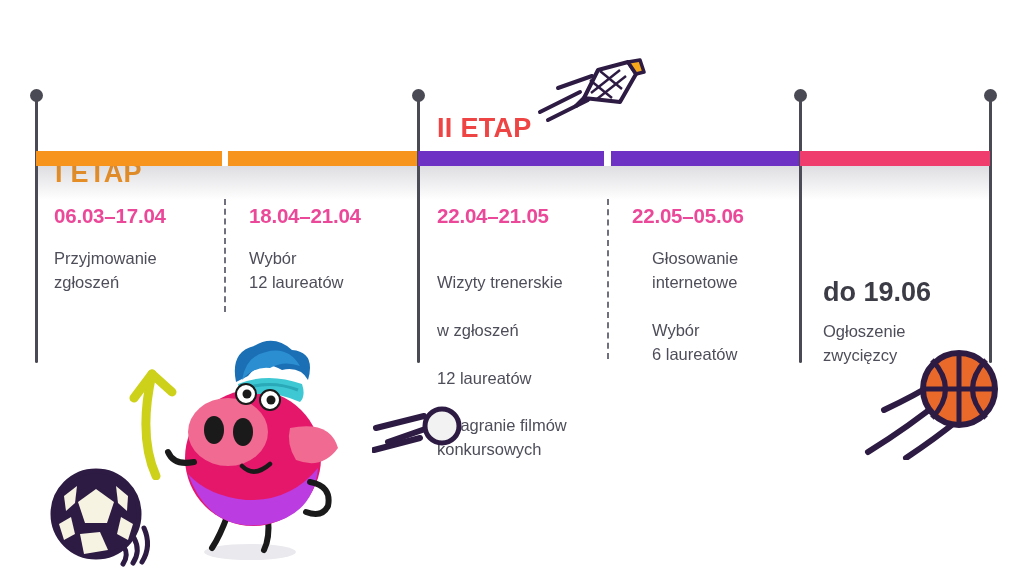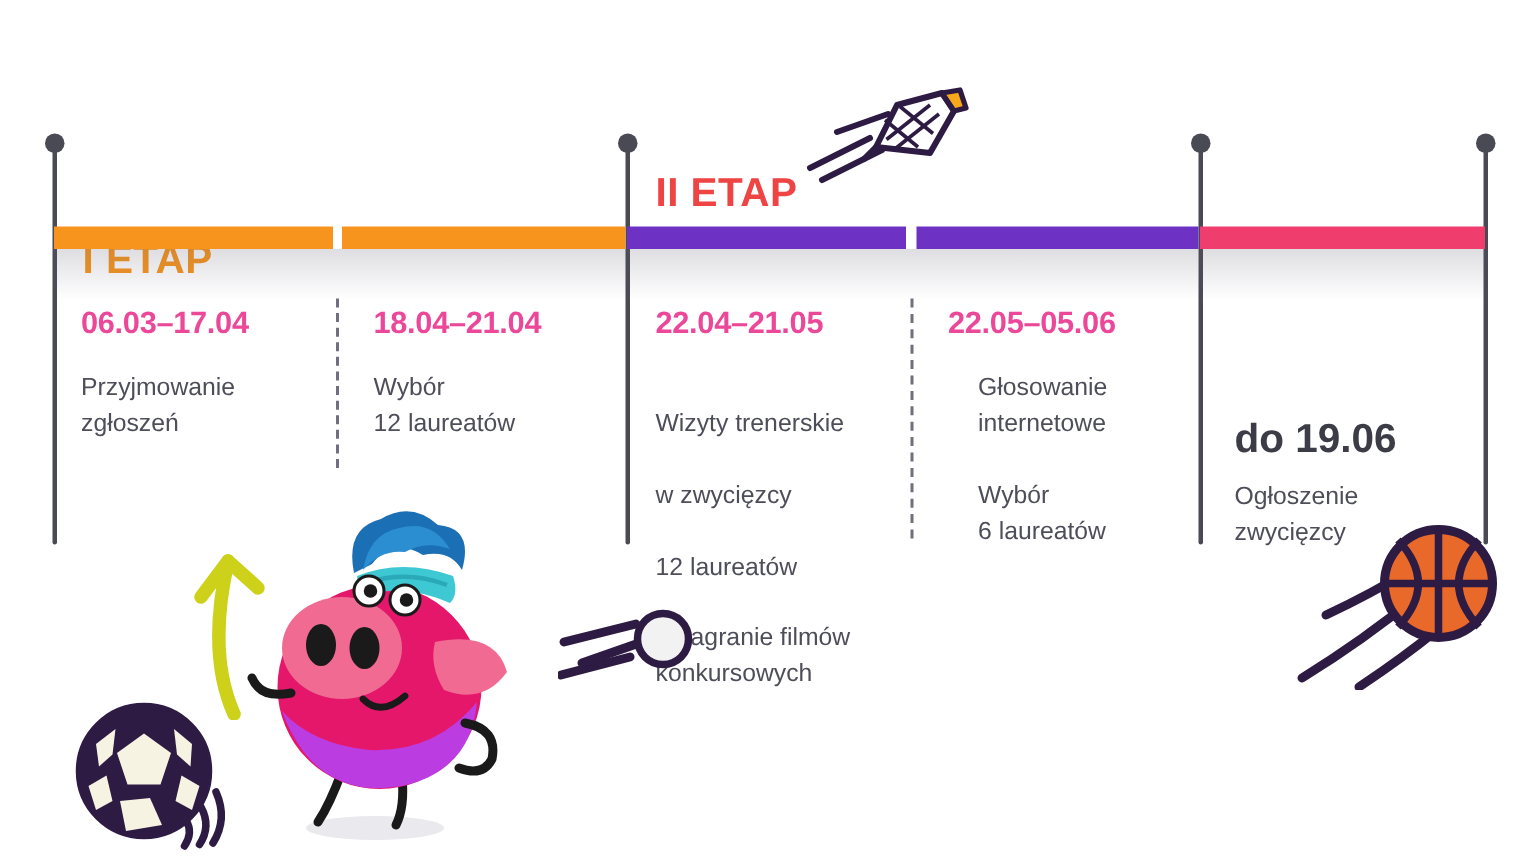--- a/index.html
+++ b/index.html
@@ -142,21 +142,21 @@
 zgłoszeń</div>
 
   <div class="date" style="left:249px; top:204px;text-align:center;">18.04–21.04</div>
   <div class="desc" style="left:249px; top:247px; width:160px;">Wybór
 12 laureatów</div>
 
   <div class="date" style="left:437px; top:204px;">22.04–21.05</div>
 
   <div class="desc" style="left:437px; top:247px; width:175px;">
     <div>Wizyty trenerskie</div>
-    <div>w zwycięzcy</div>
+    <div>w zgłoszeń</div>
     <div>12 laureatów</div>
     <div><span class="plus">+</span><span style="white-space:pre-line;"> nagranie filmów
 konkursowych</span></div>
   </div>
 
   <div class="date" style="left:632px; top:204px;">22.05–05.06</div>
   <div class="desc" style="left:652px; top:247px; width:160px;">Głosowanie
 internetowe
 
 Wybór

